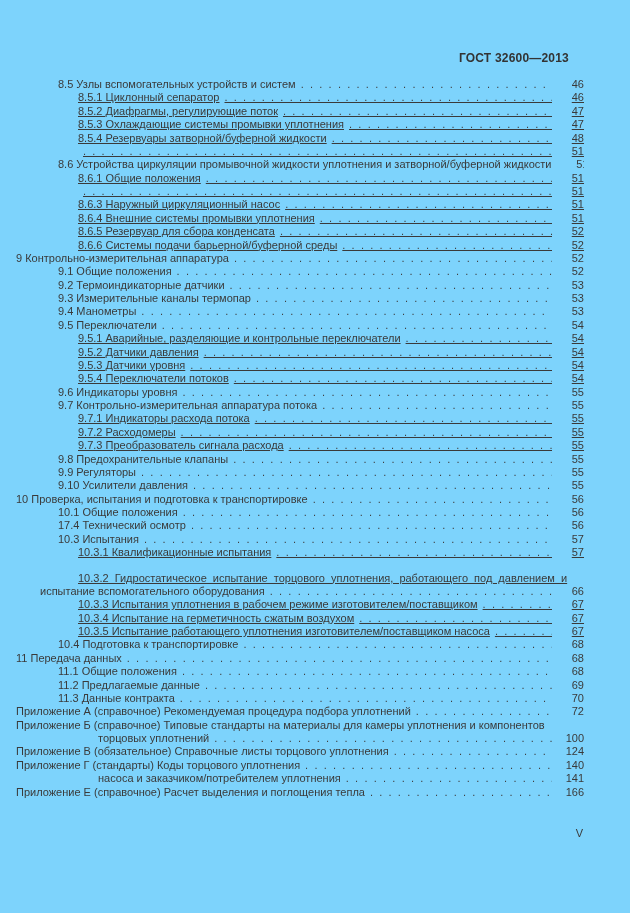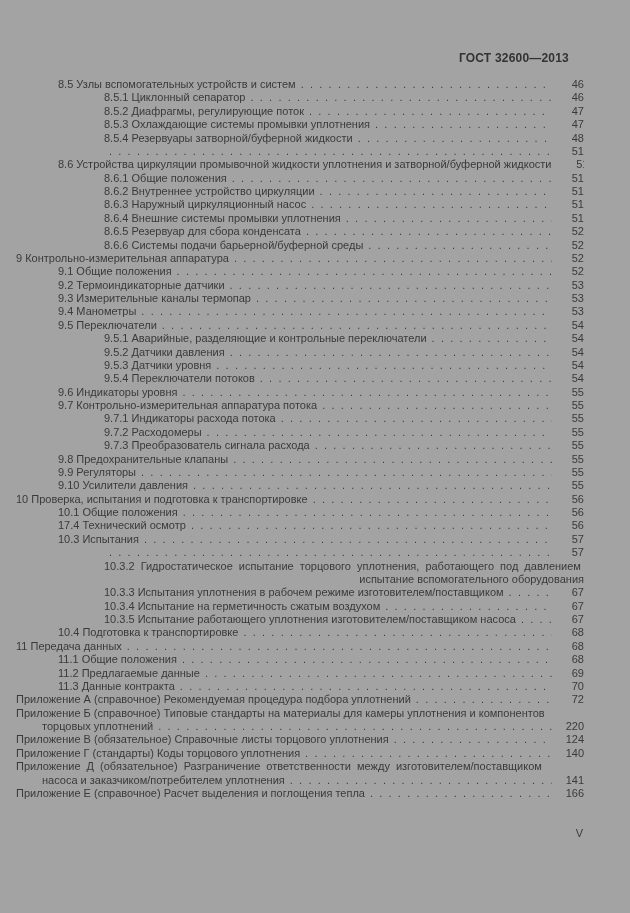--- a/index.html
+++ b/index.html
@@ -4,21 +4,21 @@
 <style>
   html, body {
     margin: 0;
     padding: 0;
     background: #ffffff;
   }
   .page {
     position: relative;
     width: 630px;
     height: 913px;
-    background: #a3a3a3;
+    background: #7dd3fc;
     overflow: hidden;
     font-family: "Liberation Sans", sans-serif;
     color: #3a3a3a;
     font-size: 11px;
   }
   .doc-header {
     position: absolute;
     top: 51px;
     right: 61px;
     font-size: 12px;
@@ -28,31 +28,31 @@
     white-space: nowrap;
   }
   .toc {
     position: absolute;
     top: 78px;
     left: 0;
     width: 584px;
   }
   .toc-row {
     display: flex;
-    align-items: flex-end;
+    align-items: flex-start;
     height: 13.38px;
     line-height: 13.38px;
     overflow: hidden;
   }
   .s1      { padding-left: 16px; }
   .s2      { padding-left: 58px; }
-  .s3      { padding-left: 104px; }
-  .cont    { padding-left: 56px; flex-direction: column; }
-  .contapp { padding-left: 42px; }
-  .wide    { word-spacing: 3px; }
+  .s3      { padding-left: 78px; text-decoration: underline; }
+  .cont    { padding-left: 40px; }
+  .contapp { padding-left: 98px; }
+  .wide    { word-spacing: 3px; margin-top: 12px; }
   .toc-text {
     white-space: nowrap;
     flex: 0 0 auto;
   }
   .toc-leader {
     flex: 1 1 0;
     min-width: 0;
     overflow: hidden;
     white-space: nowrap;
     letter-spacing: 1.6px;
@@ -115,21 +115,20 @@
         <span class="toc-text">8.6 Устройства циркуляции промывочной жидкости уплотнения и затворной/буферной жидкости</span>
         <span class="toc-leader">. . . . . . . . . . . . . . . . . . . . . . . . . . . . . . . . . . . . . . . . . . . . . . . . . . . . . . . . . . . . . . . . . . . . . . . . . . . . . . . . . . . . . . . . . . </span>
         <span class="toc-page">51</span>
       </div>
       <div class="toc-row s3">
         <span class="toc-text">8.6.1 Общие положения</span>
         <span class="toc-leader">. . . . . . . . . . . . . . . . . . . . . . . . . . . . . . . . . . . . . . . . . . . . . . . . . . . . . . . . . . . . . . . . . . . . . . . . . . . . . . . . . . . . . . . . . . </span>
         <span class="toc-page">51</span>
       </div>
       <div class="toc-row s3">
-        <span class="toc-text">8.6.2 Внутреннее устройство циркуляции</span>
         <span class="toc-leader">. . . . . . . . . . . . . . . . . . . . . . . . . . . . . . . . . . . . . . . . . . . . . . . . . . . . . . . . . . . . . . . . . . . . . . . . . . . . . . . . . . . . . . . . . . </span>
         <span class="toc-page">51</span>
       </div>
       <div class="toc-row s3">
         <span class="toc-text">8.6.3 Наружный циркуляционный насос</span>
         <span class="toc-leader">. . . . . . . . . . . . . . . . . . . . . . . . . . . . . . . . . . . . . . . . . . . . . . . . . . . . . . . . . . . . . . . . . . . . . . . . . . . . . . . . . . . . . . . . . . </span>
         <span class="toc-page">51</span>
       </div>
       <div class="toc-row s3">
         <span class="toc-text">8.6.4 Внешние системы промывки уплотнения</span>
@@ -250,20 +249,21 @@
         <span class="toc-text">17.4 Технический осмотр</span>
         <span class="toc-leader">. . . . . . . . . . . . . . . . . . . . . . . . . . . . . . . . . . . . . . . . . . . . . . . . . . . . . . . . . . . . . . . . . . . . . . . . . . . . . . . . . . . . . . . . . . </span>
         <span class="toc-page">56</span>
       </div>
       <div class="toc-row s2">
         <span class="toc-text">10.3 Испытания</span>
         <span class="toc-leader">. . . . . . . . . . . . . . . . . . . . . . . . . . . . . . . . . . . . . . . . . . . . . . . . . . . . . . . . . . . . . . . . . . . . . . . . . . . . . . . . . . . . . . . . . . </span>
         <span class="toc-page">57</span>
       </div>
       <div class="toc-row s3">
+        <span class="toc-text">10.3.1 Квалификационные испытания</span>
         <span class="toc-leader">. . . . . . . . . . . . . . . . . . . . . . . . . . . . . . . . . . . . . . . . . . . . . . . . . . . . . . . . . . . . . . . . . . . . . . . . . . . . . . . . . . . . . . . . . . </span>
         <span class="toc-page">57</span>
       </div>
       <div class="toc-row s3 wide">
         <span class="toc-text">10.3.2 Гидростатическое испытание торцового уплотнения, работающего под давлением и</span>
       </div>
       <div class="toc-row cont">
         <span class="toc-text">испытание вспомогательного оборудования</span>
         <span class="toc-leader">. . . . . . . . . . . . . . . . . . . . . . . . . . . . . . . . . . . . . . . . . . . . . . . . . . . . . . . . . . . . . . . . . . . . . . . . . . . . . . . . . . . . . . . . . . </span>
         <span class="toc-page">66</span>
@@ -312,34 +312,31 @@
         <span class="toc-text">Приложение А (справочное) Рекомендуемая процедура подбора уплотнений</span>
         <span class="toc-leader">. . . . . . . . . . . . . . . . . . . . . . . . . . . . . . . . . . . . . . . . . . . . . . . . . . . . . . . . . . . . . . . . . . . . . . . . . . . . . . . . . . . . . . . . . . </span>
         <span class="toc-page">72</span>
       </div>
       <div class="toc-row s1">
         <span class="toc-text">Приложение Б (справочное) Типовые стандарты на материалы для камеры уплотнения и компонентов</span>
       </div>
       <div class="toc-row contapp">
         <span class="toc-text">торцовых уплотнений</span>
         <span class="toc-leader">. . . . . . . . . . . . . . . . . . . . . . . . . . . . . . . . . . . . . . . . . . . . . . . . . . . . . . . . . . . . . . . . . . . . . . . . . . . . . . . . . . . . . . . . . . </span>
-        <span class="toc-page">220</span>
+        <span class="toc-page">100</span>
       </div>
       <div class="toc-row s1">
         <span class="toc-text">Приложение В (обязательное) Справочные листы торцового уплотнения</span>
         <span class="toc-leader">. . . . . . . . . . . . . . . . . . . . . . . . . . . . . . . . . . . . . . . . . . . . . . . . . . . . . . . . . . . . . . . . . . . . . . . . . . . . . . . . . . . . . . . . . . </span>
         <span class="toc-page">124</span>
       </div>
       <div class="toc-row s1">
         <span class="toc-text">Приложение Г (стандарты) Коды торцового уплотнения</span>
         <span class="toc-leader">. . . . . . . . . . . . . . . . . . . . . . . . . . . . . . . . . . . . . . . . . . . . . . . . . . . . . . . . . . . . . . . . . . . . . . . . . . . . . . . . . . . . . . . . . . </span>
         <span class="toc-page">140</span>
-      </div>
-      <div class="toc-row s1 wide">
-        <span class="toc-text">Приложение Д (обязательное) Разграничение ответственности между изготовителем/поставщиком</span>
       </div>
       <div class="toc-row contapp">
         <span class="toc-text">насоса и заказчиком/потребителем уплотнения</span>
         <span class="toc-leader">. . . . . . . . . . . . . . . . . . . . . . . . . . . . . . . . . . . . . . . . . . . . . . . . . . . . . . . . . . . . . . . . . . . . . . . . . . . . . . . . . . . . . . . . . . </span>
         <span class="toc-page">141</span>
       </div>
       <div class="toc-row s1">
         <span class="toc-text">Приложение Е (справочное) Расчет выделения и поглощения тепла</span>
         <span class="toc-leader">. . . . . . . . . . . . . . . . . . . . . . . . . . . . . . . . . . . . . . . . . . . . . . . . . . . . . . . . . . . . . . . . . . . . . . . . . . . . . . . . . . . . . . . . . . </span>
         <span class="toc-page">166</span>

